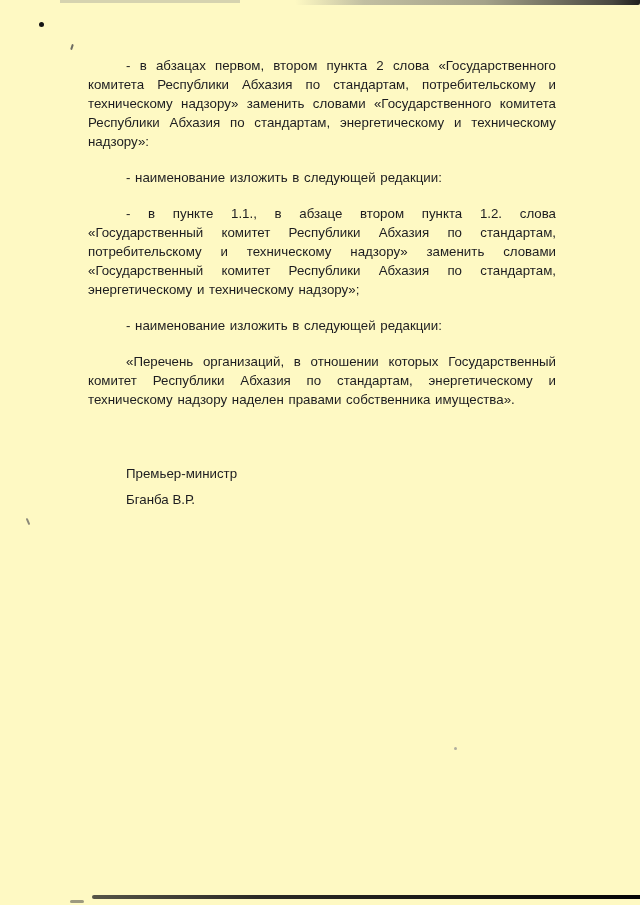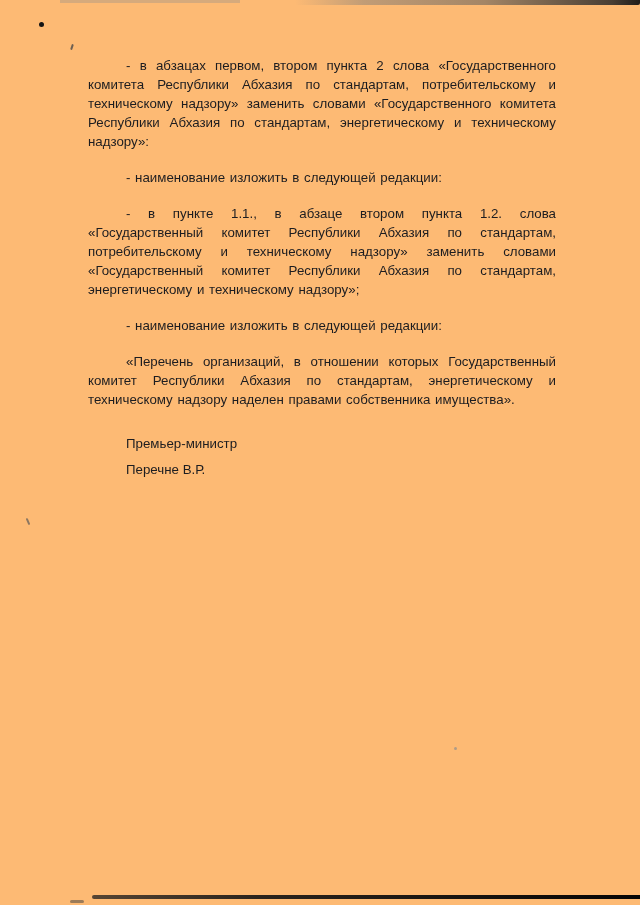--- a/index.html
+++ b/index.html
@@ -5,39 +5,39 @@
   * { margin: 0; padding: 0; box-sizing: border-box; }
   html, body { background: #e9e9e9; }
   body {
     width: 640px; height: 905px;
     font-family: "Liberation Sans", sans-serif;
     -webkit-font-smoothing: antialiased;
   }
   .page {
     position: relative;
     width: 640px; height: 905px;
-    background: #fdba74;
+    background: #fef9c3;
     overflow: hidden;
   }
   .content {
     position: absolute;
     left: 88px; top: 56px;
     width: 468px;
     color: #1d1d20;
     font-size: 13.3px;
     line-height: 19px;
   }
   .para {
     text-align: justify;
     text-indent: 38px;
     margin-bottom: 17px;
     word-spacing: 1px;
   }
   .signature {
-    margin-top: 22px;
+    margin-top: 52px;
   }
   .signature p {
     text-indent: 38px;
     text-align: left;
     line-height: 26px;
   }
   
   .artifact { position: absolute; pointer-events: none; }
   .a-top-strip {
     top: 0; left: 295px; width: 345px; height: 5px;
@@ -90,17 +90,17 @@
 
   <div class="content">
     <p class="para">- в абзацах первом, втором пункта 2 слова «Государственного комитета Республики Абхазия по стандартам, потребительскому и техническому надзору» заменить словами «Государственного комитета Республики Абхазия по стандартам, энергетическому и техническому надзору»:</p>
     <p class="para">- наименование изложить в следующей редакции:</p>
     <p class="para">- в пункте 1.1., в абзаце втором пункта 1.2. слова «Государственный комитет Республики Абхазия по стандартам, потребительскому и техническому надзору» заменить словами «Государственный комитет Республики Абхазия по стандартам, энергетическому и техническому надзору»;</p>
     <p class="para">- наименование изложить в следующей редакции:</p>
     <p class="para">«Перечень организаций, в отношении которых Государственный комитет Республики Абхазия по стандартам, энергетическому и техническому надзору наделен правами собственника имущества».</p>
 
     <div class="signature">
       <p>Премьер-министр</p>
-      <p>Перечне В.Р.</p>
+      <p>Бганба В.Р.</p>
     </div>
   </div>
 
 </div>
 
 </body></html>

